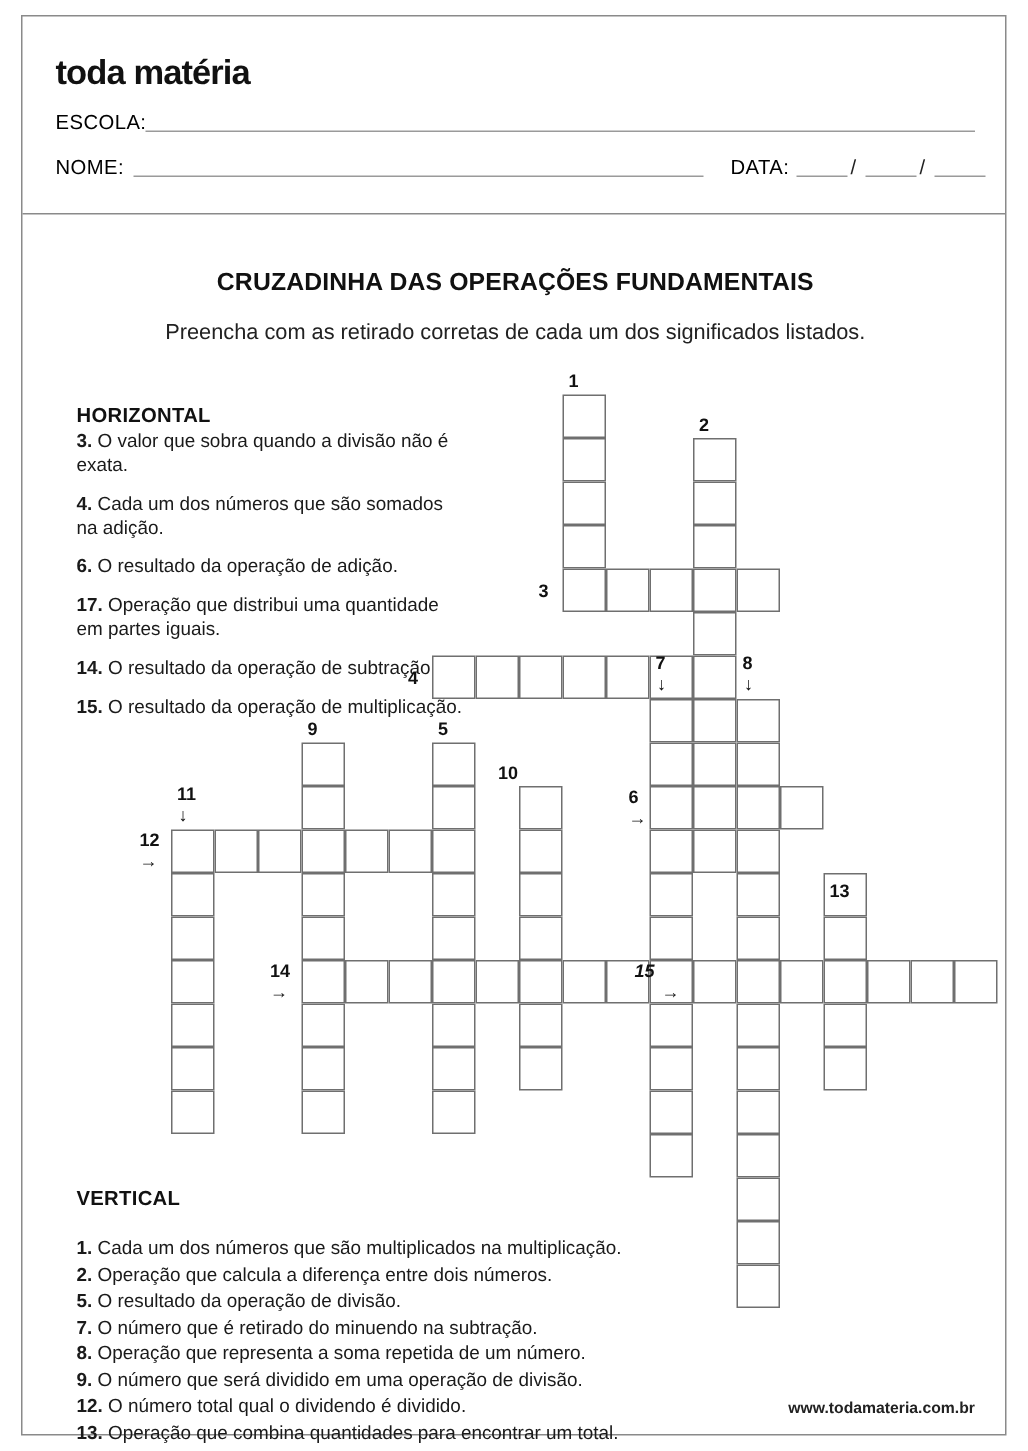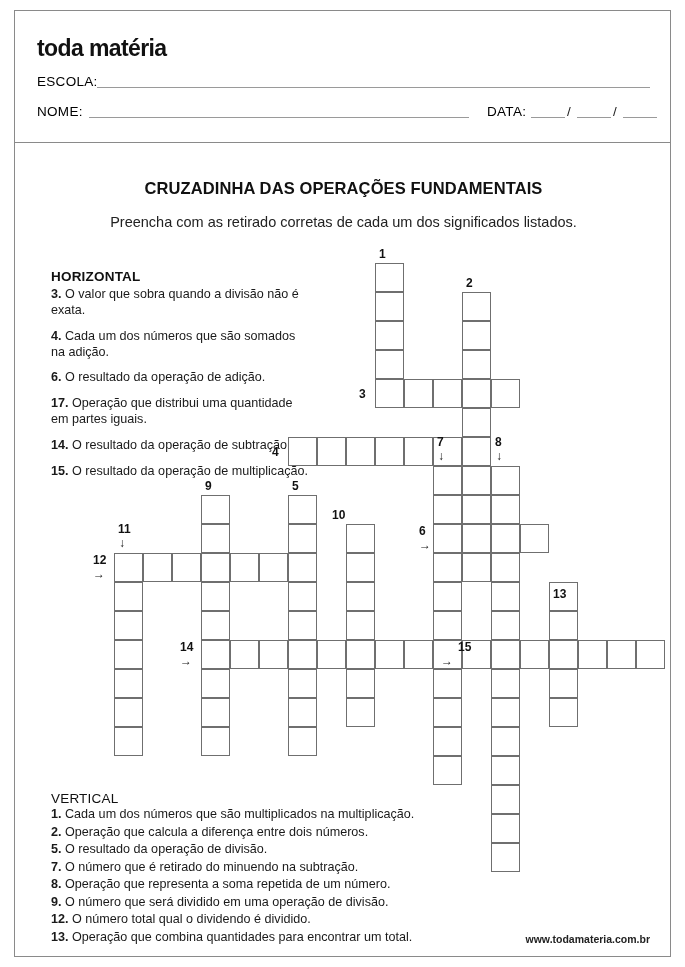--- a/index.html
+++ b/index.html
@@ -50,21 +50,21 @@
     text-align:center; font-size:14.5px; color:#222;
   }
 
   
   .clues-h { position:absolute; left:36px; top:258px; width:258px; }
   .clues-h .head { font-size:13.5px; font-weight:700; letter-spacing:0.2px; margin-bottom:3px; }
   .clues-h .clue { font-size:12.6px; line-height:1.26; margin-bottom:10px; color:#1a1a1a; }
   .clues-h .clue b { font-weight:700; }
 
   .clues-v { position:absolute; left:36px; top:780px; width:470px; }
-  .clues-v .head { font-size:13.5px; font-weight:400; letter-spacing:0.2px; margin-bottom:0; }
+  .clues-v .head { font-size:13.5px; font-weight:700; letter-spacing:0.2px; margin-bottom:18px; }
   .clues-v .clue { font-size:12.6px; line-height:1.39; color:#1a1a1a; }
   .clues-v .clue b { font-weight:700; }
 
   .footer {
     position:absolute; left:0; top:922px; width:657px;
     text-align:right; padding-right:22px;
     font-size:10.5px; font-weight:700; color:#222;
   }
 
   
@@ -249,18 +249,18 @@
       <div class="garrow" style="left: 481px; top: 439px;">↓</div>
       <div class="gnum" style="left: 190px; top: 468px;">9</div>
       <div class="gnum" style="left: 317px; top: 497px;">10</div>
       <div class="gnum" style="left: 103px; top: 511px;">11</div>
       <div class="garrow" style="left: 104px; top: 526px;">↓</div>
       <div class="gnum" style="left: 78px; top: 542px;">12</div>
       <div class="garrow" style="left: 78px; top: 557px;">→</div>
       <div class="gnum" style="left: 538px; top: 555px; margin-top: 21px;">13</div>
       <div class="gnum" style="left: 165px; top: 629px;">14</div>
       <div class="garrow" style="left: 165px; top: 644px;">→</div>
-      <div class="gnum" style="left: 443px; top: 629px;">15</div>
+      <div class="gnum" style="left: 408px; top: 629px; font-style: italic;">15</div>
       <div class="garrow" style="left: 426px; top: 644px;">→</div>
     </div>
 
   <div class="footer">www.todamateria.com.br</div>
 </div>
 
 </body></html>

